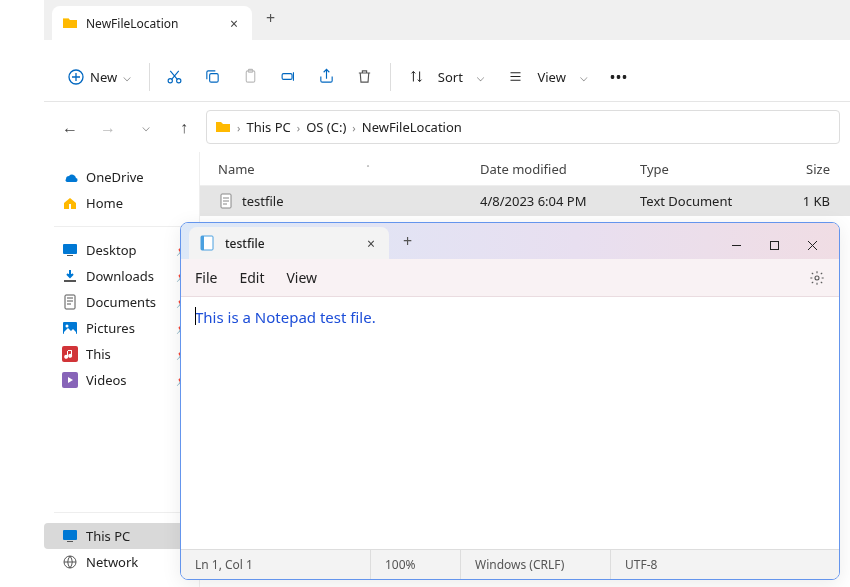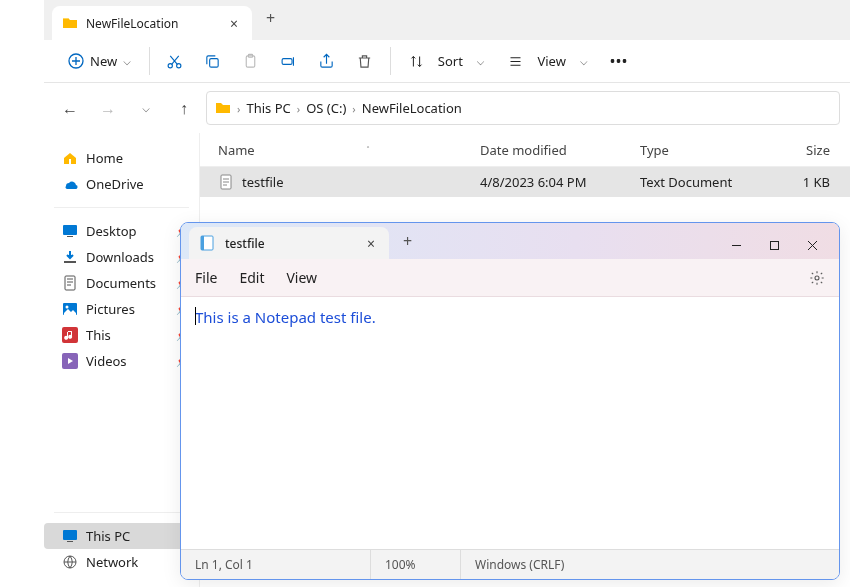--- a/index.html
+++ b/index.html
@@ -4,21 +4,21 @@
 <style>
 * { margin:0; padding:0; box-sizing:border-box; font-family:"Segoe UI",system-ui,sans-serif; }
 body { background:#fff; width:850px; height:587px; overflow:hidden; position:relative; }
 .explorer { width:850px; height:587px; display:flex; flex-direction:column;padding-left:44px; }
 .tabs-bar { height:40px; background:#f0f0f0; display:flex; align-items:flex-end; padding-left:8px; }
 .tab { background:#fff; border-radius:8px 8px 0 0; height:34px; display:flex; align-items:center; padding:0 14px 0 10px; gap:8px; min-width:200px; }
 .tab-icon-folder { width:16px; height:16px; }
 .tab-title { font-size:12px; color:#222; flex:1; }
 .tab-close { font-size:14px; color:#444; cursor:pointer; }
 .tab-add { padding:0 14px; font-size:16px; color:#555; align-self:center; margin-bottom:4px; cursor:pointer; }
-.command-bar { height:43px; background:#fff; border-bottom:1px solid #e5e5e5; display:flex; align-items:center; padding:0 14px; gap:4px; }
+.command-bar { height:50px; background:#fff; border-bottom:1px solid #e5e5e5; display:flex; align-items:center; padding:0 14px; gap:4px;margin-top:12px; }
 .new-btn { display:flex; align-items:center; gap:6px; padding:6px 10px; border-radius:4px; cursor:pointer; color:#0067c0; }
 .cmd-icon { width:34px; height:34px; display:flex; align-items:center; justify-content:center; color:#0067c0; border-radius:4px; cursor:pointer; }
 .cmd-sep { width:1px; height:28px; background:#ddd; margin:0 4px; }
 .cmd-text-btn { display:flex; align-items:center; gap:14px; padding:6px 10px; cursor:pointer; color:#222; font-size:13px; }
 .chev { font-size:10px; color:#666; }
 .nav-row { height:50px; display:flex; align-items:center; padding:0 10px; gap:6px; }
 .nav-btn { width:32px; height:32px; display:flex; align-items:center; justify-content:center; color:#444; cursor:pointer; font-size:16px; border-radius:4px; }
 .address { flex:1; height:34px; background:#fff; border:1px solid #ddd; border-radius:4px; display:flex; align-items:center; padding:0 8px; gap:6px; font-size:13px; color:#222; max-width:690px; }
 .crumb { cursor:pointer; }
 .crumb-sep { color:#888; font-size:11px; }
@@ -170,33 +170,33 @@
       <span class="crumb">NewFileLocation</span>
     </div>
   </div>
 
   <div class="body">
     <div class="nav-pane">
       <div class="nav-group">
         <div class="nav-item">
             <span class="nav-icon">
               <svg viewBox="0 0 16 16">
+                <path fill="#0078d4" d="M4 10a3 3 0 013-3 4 4 0 017 2 2 2 0 01-1 4H5a2 2 0 01-1-3z"></path>
+              </svg>
+            </span>
+            <span>OneDrive</span>
+          </div>
+        <div class="nav-item">
+            <span class="nav-icon">
+              <svg viewBox="0 0 16 16">
                 <path fill="#ffb900" d="M2 8l6-5 6 5v6H2z"></path>
                 <path fill="#fff" d="M7 9h2v5H7z"></path>
               </svg>
             </span>
             <span>Home</span>
-          </div>
-        <div class="nav-item">
-            <span class="nav-icon">
-              <svg viewBox="0 0 16 16">
-                <path fill="#0078d4" d="M4 10a3 3 0 013-3 4 4 0 017 2 2 2 0 01-1 4H5a2 2 0 01-1-3z"></path>
-              </svg>
-            </span>
-            <span>OneDrive</span>
           </div>
       </div>
       <div style="height:1px;background:#eee;margin:6px 10px"></div>
       <div class="nav-group">
         <div class="nav-item">
             <span class="nav-icon">
               <svg viewBox="0 0 16 16">
                 <rect x="1" y="2" width="14" height="10" rx="1" fill="#0078d4"></rect>
                 <rect x="5" y="13" width="6" height="1" fill="#555"></rect>
               </svg>
@@ -350,14 +350,15 @@
       </span>
   </div>
   <div class="np-text">
     <span class="cursor-line"></span>
     <span>This is a Notepad test file.</span>
   </div>
   <div class="np-status">
     <div class="np-ln">Ln 1, Col 1</div>
     <div class="np-zoom">100%</div>
     <div class="np-eol">Windows (CRLF)</div>
+    <div class="np-enc">UTF-8</div>
   </div>
 </div>
 
 </body></html>

